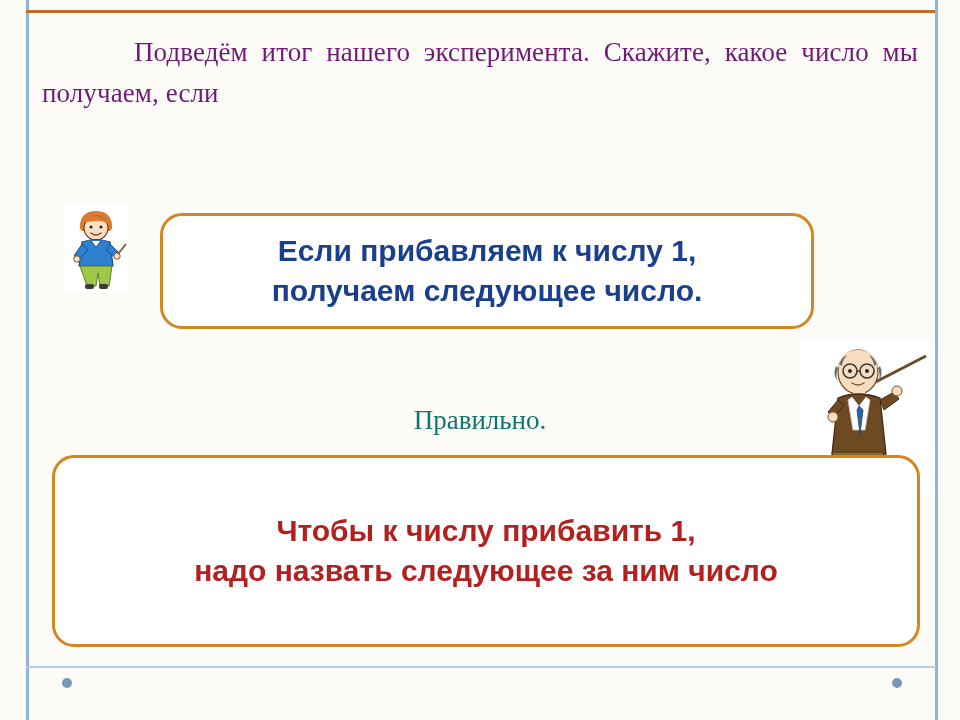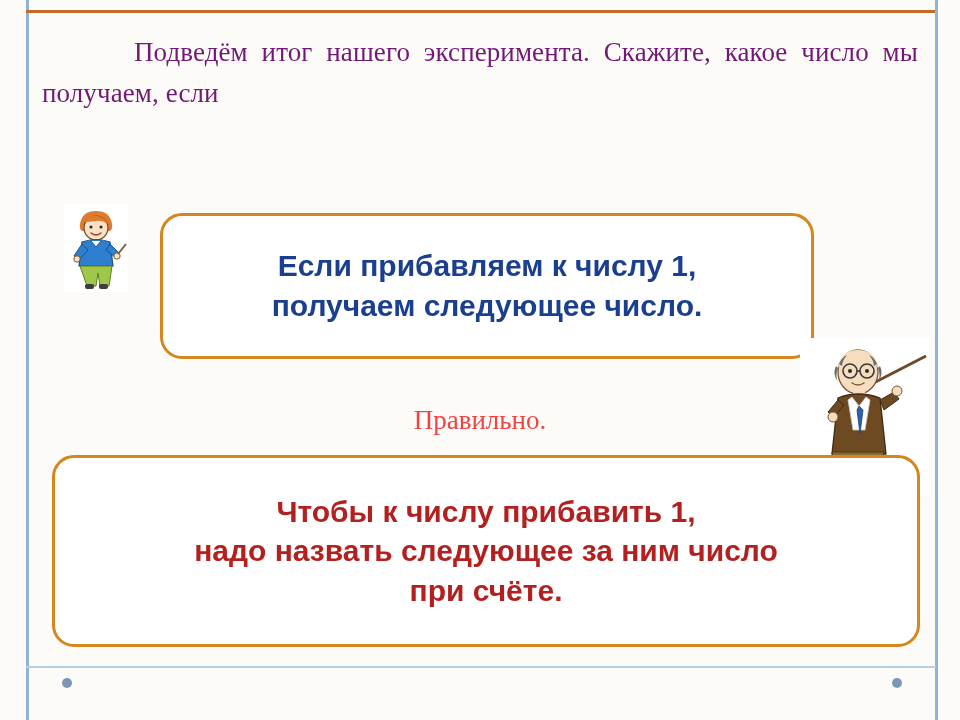--- a/index.html
+++ b/index.html
@@ -87,21 +87,21 @@
     display: flex;
     flex-direction: column;
     align-items: center;
     justify-content: center;
     text-align: center;
   }
   .callout-1 {
     left: 160px;
     top: 213px;
     width: 654px;
-    height: 146px;
+    height: 116px;
     font-family: "Liberation Sans", sans-serif;
     font-weight: bold;
     color: #1b3f8f;
     font-size: 30px;
     line-height: 1.32;
   }
   .callout-2 {
     left: 52px;
     top: 455px;
     width: 868px;
@@ -113,21 +113,21 @@
     line-height: 1.32;
   }
 
   .correct-text {
     position: absolute;
     left: 0;
     top: 405px;
     width: 960px;
     text-align: center;
     font-size: 27px;
-    color: #ef4444;
+    color: #0f766e;
     font-family: "Liberation Serif", serif;
   }
 
   
   .boy {
     position: absolute;
     left: 64px;
     top: 204px;
     width: 64px;
     height: 88px;
@@ -234,16 +234,15 @@
 
     <rect x="38" y="148" width="18" height="7" rx="3" fill="#2e2e2e"></rect>
     <rect x="63" y="148" width="18" height="7" rx="3" fill="#2e2e2e"></rect>
   </svg>
 
   <div class="correct-text">Правильно.</div>
 
   <div class="callout callout-2">
     <div>Чтобы к числу прибавить 1,</div>
     <div>надо назвать следующее за ним число</div>
-    <div>при счёте.</div>
   </div>
 
 </div>
 
 </body></html>

